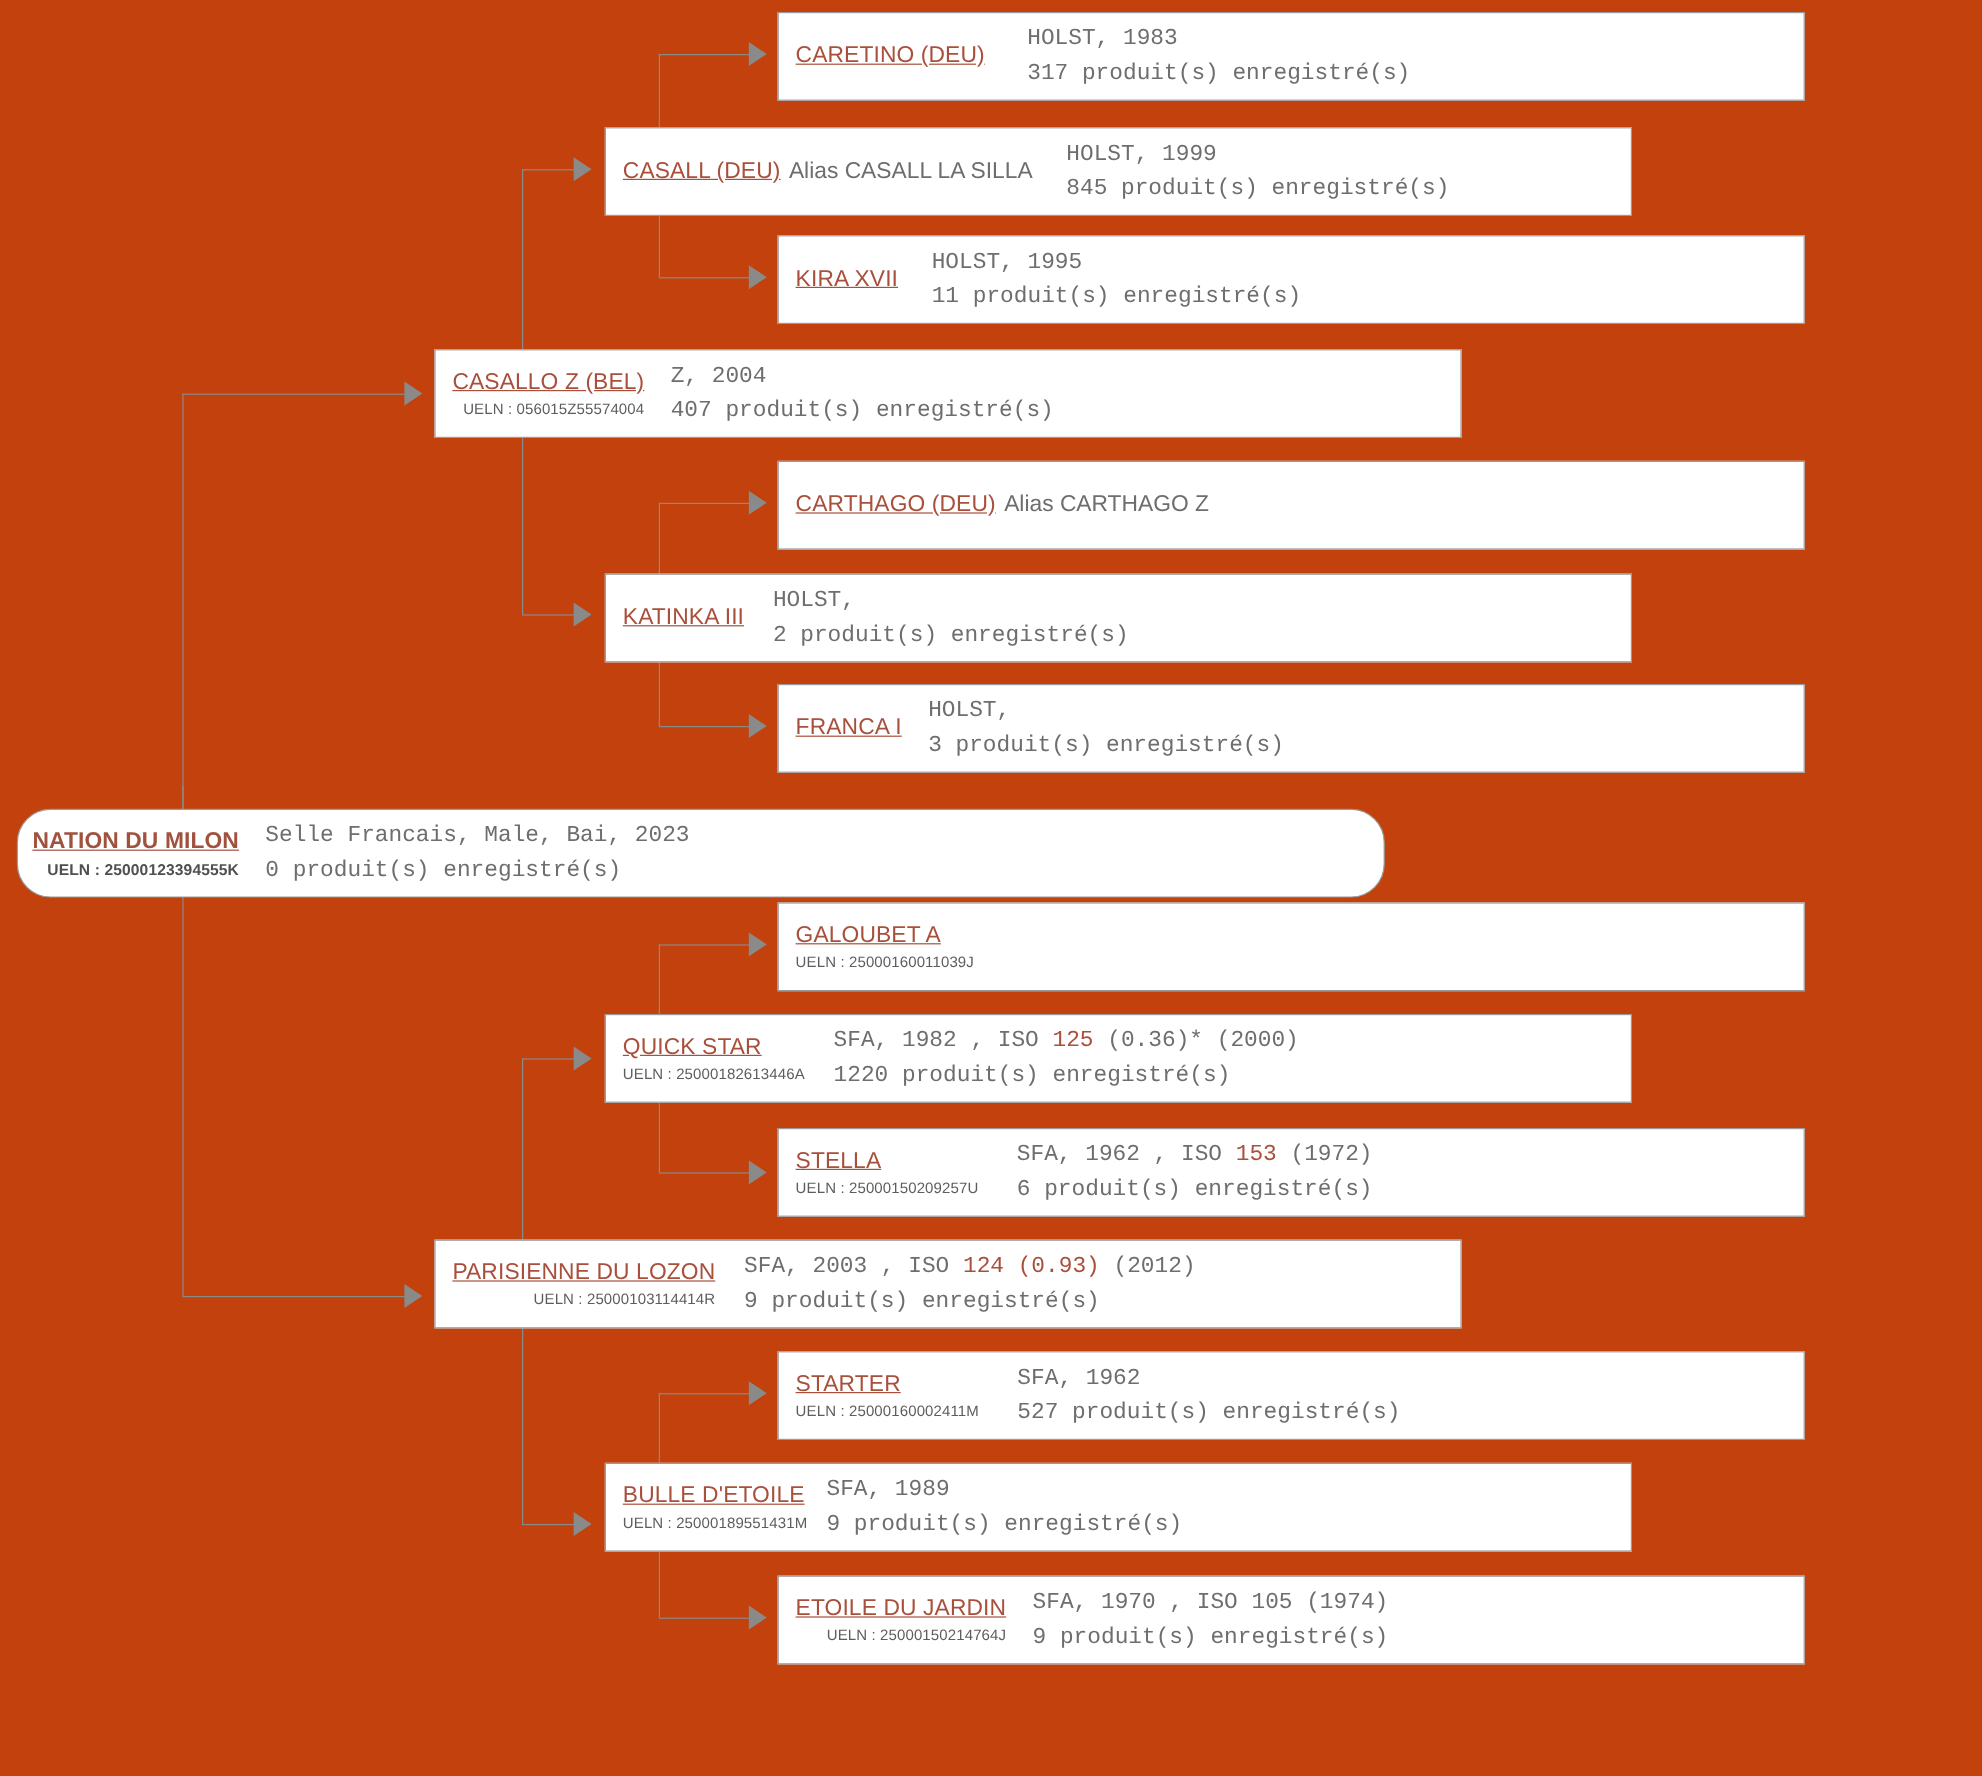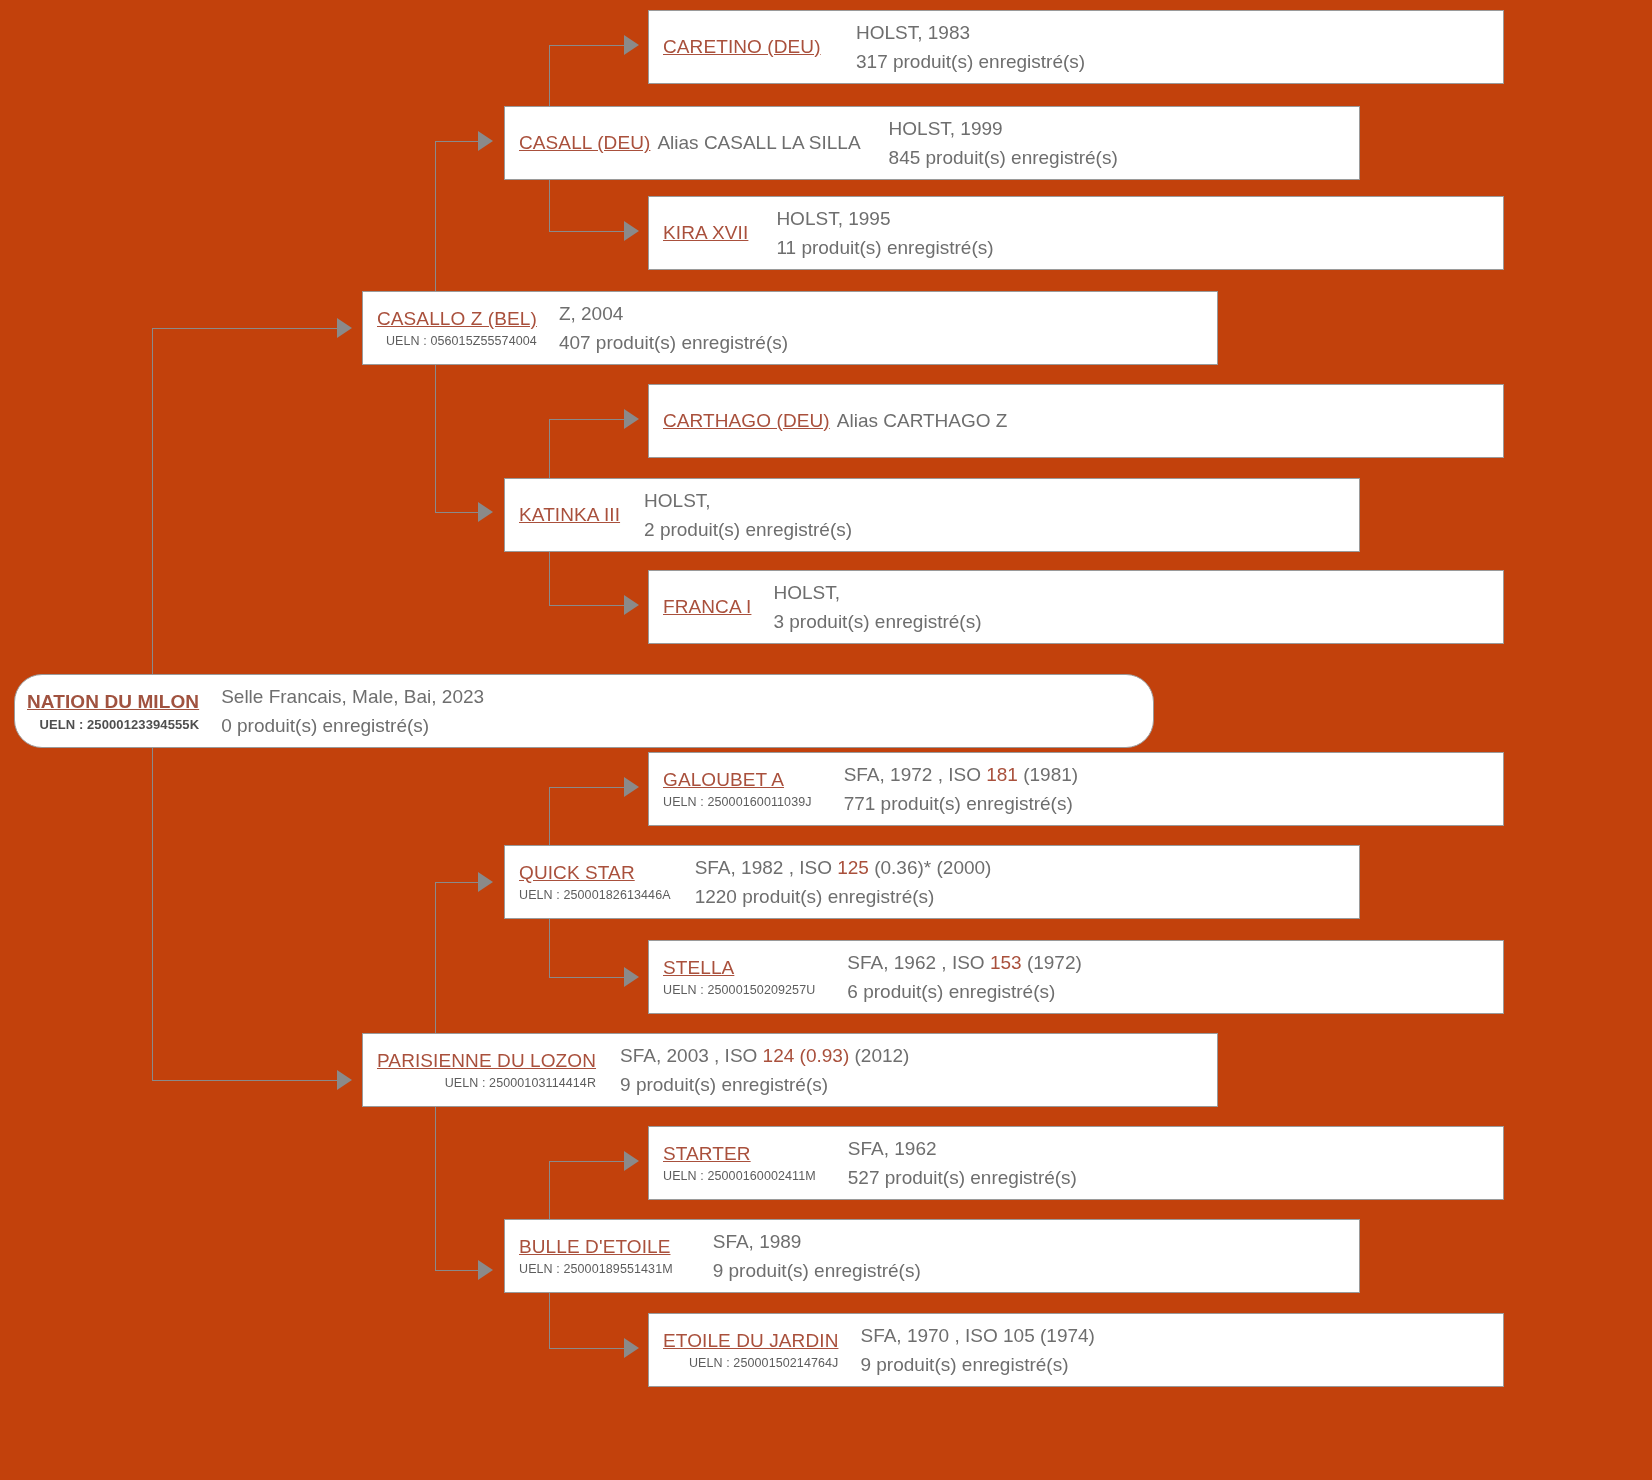--- a/index.html
+++ b/index.html
@@ -52,20 +52,21 @@
     color: #5d5d5d;
     font-size: 12.5px;
     letter-spacing: .1px;
     margin-top: 4px;
     white-space: nowrap;
     text-align: right;
   }
   .detailcol {
     display: flex;
     flex-direction: column;
+    font-family: Liberation Mono, monospace;
   }
   .line {
     color: #6e6e6e;
     font-size: 19px;
     white-space: nowrap;
     line-height: 1.55;
   }
   .iso-hi { color: #a9503c; }
 
   
@@ -225,24 +226,20 @@
       </div>
     </div>
   </div>
 
   <div class="node" style="left:648px; top:752px; width:856px; height:74px;">
     <div class="inner">
       <div class="namecol">
         <span class="name">GALOUBET A</span>
         <span class="ueln">UELN : 25000160011039J</span>
       </div>
-      <div class="detailcol" style="margin-left:32px;">
-        <span class="line"><span>SFA, 1972 , ISO </span><span class="iso-hi">181</span><span> (1981)</span></span>
-        <span class="line">771 produit(s) enregistré(s)</span>
-      </div>
     </div>
   </div>
 
   <div class="node" style="left:504px; top:845px; width:856px; height:74px;">
     <div class="inner">
       <div class="namecol">
         <span class="name">QUICK STAR</span>
         <span class="ueln">UELN : 25000182613446A</span>
       </div>
       <div class="detailcol" style="margin-left:24px;">
@@ -290,21 +287,21 @@
       </div>
     </div>
   </div>
 
   <div class="node" style="left:504px; top:1219px; width:856px; height:74px;">
     <div class="inner">
       <div class="namecol">
         <span class="name">BULLE D'ETOILE</span>
         <span class="ueln">UELN : 25000189551431M</span>
       </div>
-      <div class="detailcol" style="margin-left:40px;">
+      <div class="detailcol" style="margin-left:16px;">
         <span class="line"><span>SFA, 1989</span><span class="iso-hi"></span><span></span></span>
         <span class="line">9 produit(s) enregistré(s)</span>
       </div>
     </div>
   </div>
 
   <div class="node" style="left:648px; top:1313px; width:856px; height:74px;">
     <div class="inner">
       <div class="namecol">
         <span class="name">ETOILE DU JARDIN</span>

